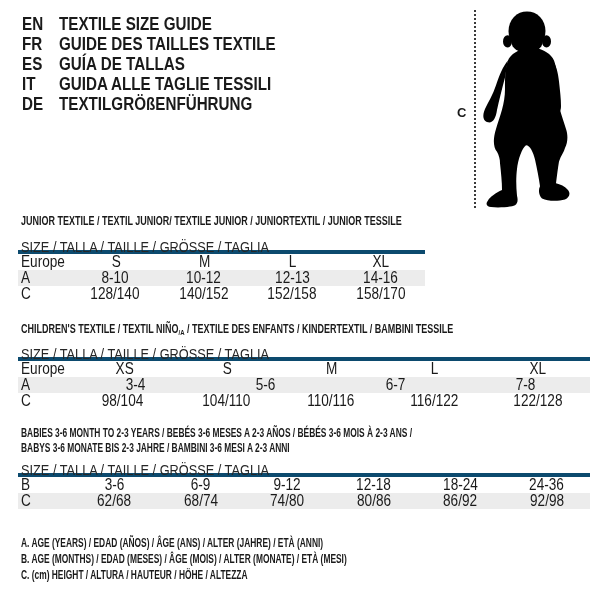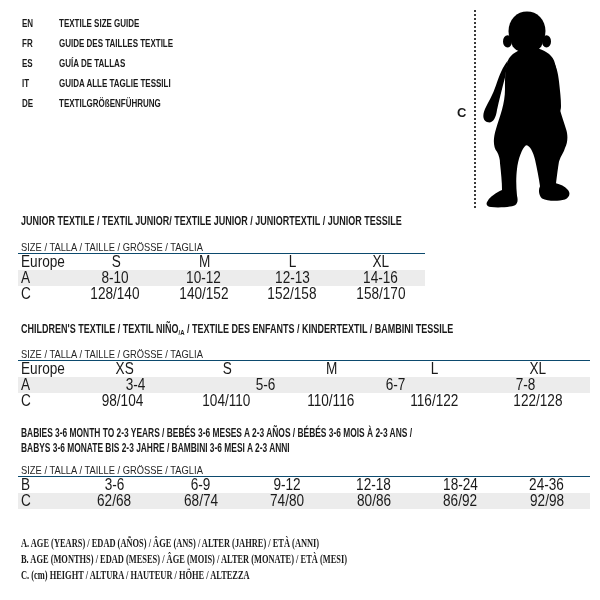--- a/index.html
+++ b/index.html
@@ -9,45 +9,45 @@
     font-family:"Liberation Sans","DejaVu Sans",sans-serif;
   }
   
   .cx{display:inline-block;transform:scaleX(.75);transform-origin:0 50%;white-space:nowrap;}
   .cx80{display:inline-block;transform:scaleX(.80);transform-origin:0 50%;white-space:nowrap;}
   .cx85{display:inline-block;transform:scaleX(.85);transform-origin:0 50%;white-space:nowrap;}
   .cx70{display:inline-block;transform:scaleX(.70);transform-origin:0 50%;white-space:nowrap;}
 
   
   .lang{position:absolute;left:22px;top:14px;}
-  .lang-row{display:flex;height:20px;line-height:20px;font-size:10px;font-weight:bold;}
+  .lang-row{display:flex;height:20px;line-height:20px;font-size:19px;font-weight:bold;}
   .lang-code{width:37px;}
 
   
   .height-line{position:absolute;left:474px;top:10px;height:198px;width:0;border-left:2px dotted #3a3a3a;}
   .height-c{position:absolute;left:457px;top:105px;font-size:13px;font-weight:bold;}
   .baby{position:absolute;left:478px;top:9px;}
 
   
   .sec-title{position:absolute;left:21px;font-size:12px;font-weight:bold;line-height:15px;white-space:nowrap;}
   .sub{font-size:8px;vertical-align:-2px;}
 
   
   .tbl{position:absolute;left:18px;}
-  .tbl-head{height:13px;line-height:12px;box-sizing:border-box;border-bottom:1px solid #0c4a6e;
-    padding-left:3px;font-size:11px;color:#262626;}
+  .tbl-head{height:13px;line-height:12px;box-sizing:border-box;border-bottom:4px solid #0c4a6e;
+    padding-left:3px;font-size:15px;color:#262626;}
   .trow{display:flex;height:16px;line-height:16px;font-size:16px;}
   .trow.alt{background:#ececec;}
   .tcell{flex:1;text-align:center;overflow:visible;}
   .tcell.label{flex:0 0 50px;text-align:left;padding-left:3px;}
   .tcell span{display:inline-block;transform:scaleX(.85);white-space:nowrap;}
   .tcell.label span{transform-origin:0 50%;}
 
   
-  .footnote{position:absolute;left:21px;font-size:12px;font-weight:bold;white-space:nowrap;font-family:Liberation Serif, serif;}
+  .footnote{position:absolute;left:21px;font-size:12px;font-weight:bold;white-space:nowrap;}
 </style>
 </head>
 <body>
 
 <div class="lang">
   <div class="lang-row">
     <div class="lang-code"><span class="cx80">EN</span></div>
     <div><span class="cx80">TEXTILE SIZE GUIDE</span></div>
   </div>
   <div class="lang-row">

